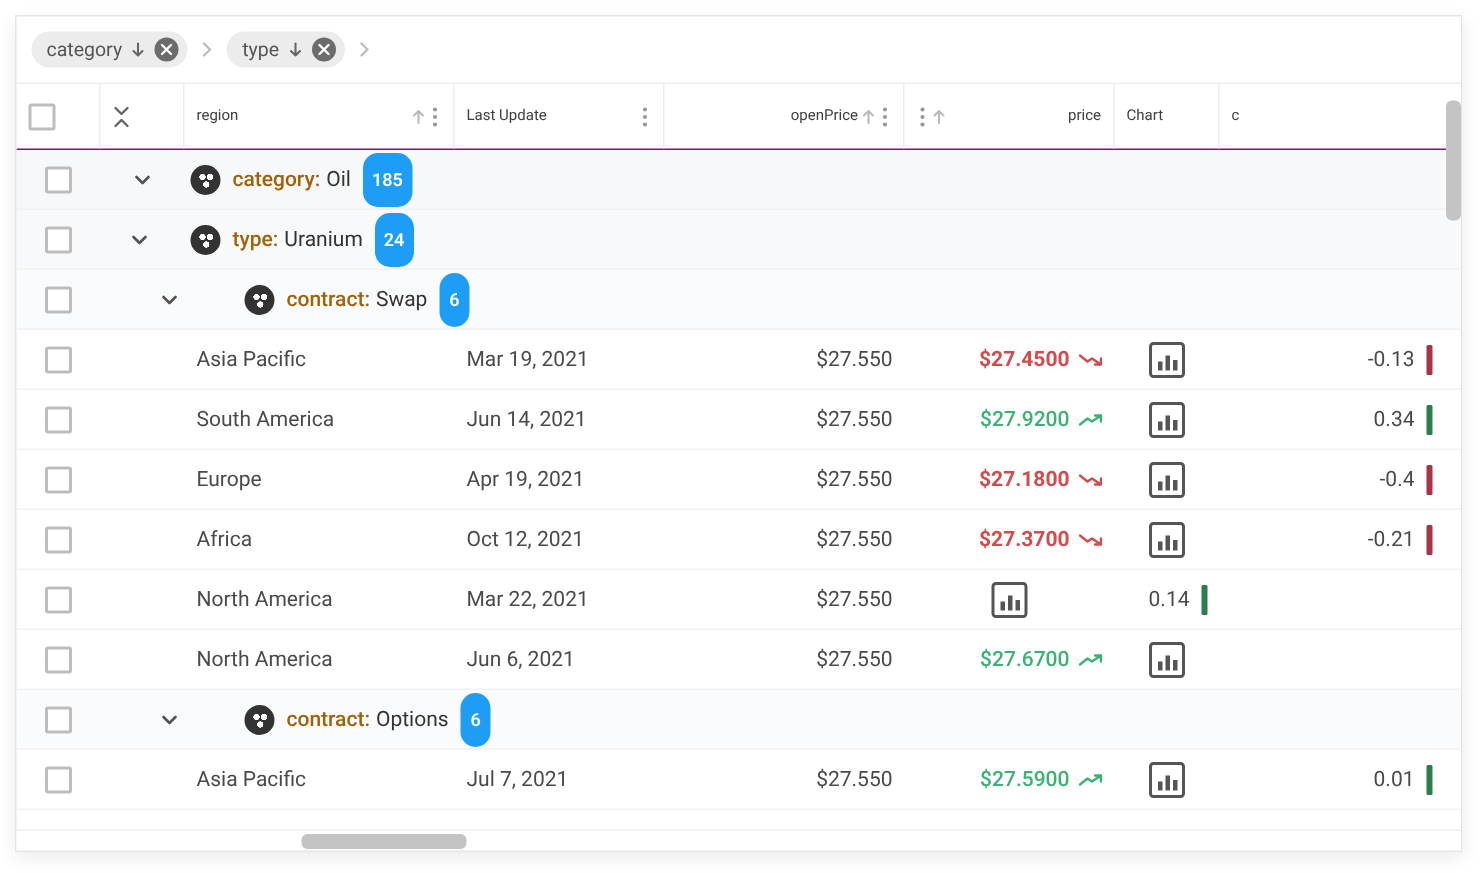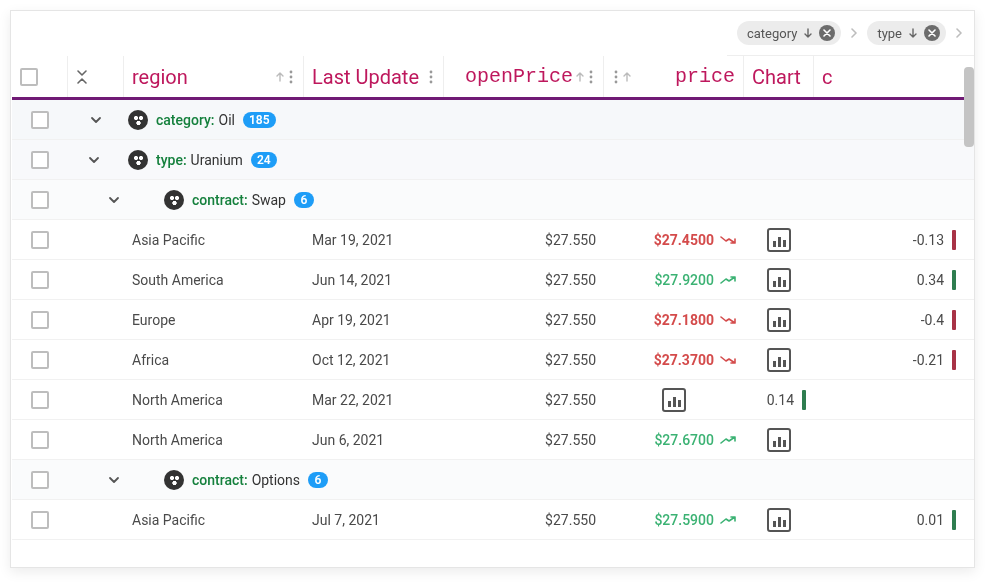--- a/index.html
+++ b/index.html
@@ -1,52 +1,52 @@
 <!DOCTYPE html>
 <html><head>
 <meta charset="utf-8">
 <style>
   * { box-sizing: border-box; margin: 0; padding: 0; }
   html, body { width: 989px; height: 582px; font-family: -apple-system, BlinkMacSystemFont, "Segoe UI", Roboto, sans-serif; font-size: 14px; color: #4a4a4a; background: #fff; }
-  .app { width: 965px; height: 558px; margin: 10px; border: 1px solid #e5e5e5; box-shadow: 0 4px 12px rgba(0,0,0,0.08); display: flex; flex-direction: column; overflow: hidden; position: relative; align-items: flex-end; }
+  .app { width: 965px; height: 558px; margin: 10px; border: 1px solid #e5e5e5; box-shadow: 0 4px 12px rgba(0,0,0,0.08); display: flex; flex-direction: column; overflow: hidden; position: relative; }
   
   .chips-row { display: flex; align-items: center; gap: 8px; padding: 10px 10px; border-bottom: 1px solid #eee; }
   .chip { display: inline-flex; align-items: center; gap: 6px; background: #ececec; border-radius: 14px; padding: 4px 6px 4px 10px; color: #555; font-size: 13px; cursor: pointer; }
   .chip .arrow-down { display: inline-block; }
   .chip .x { width: 16px; height: 16px; border-radius: 50%; background: #6c6c6c; color: #fff; display: inline-flex; align-items: center; justify-content: center; font-size: 10px; line-height: 1; }
   .crumb-sep { color: #bdbdbd; display: inline-flex; }
   
-  .header-row { display: grid; grid-template-columns: 56px 56px 180px 140px 160px 140px 70px 150px 10px; align-items: center; height: 44px; border-bottom: 3px solid #701a75; color: #be185d; font-size: 20px; }
+  .header-row { display: grid; grid-template-columns: 56px 56px 180px 140px 160px 140px 70px 150px 10px; align-items: center; height: 44px; border-bottom: 1px solid #701a75; color: #404040; font-size: 10px; }
   .header-cell { display: flex; align-items: center; height: 100%; padding: 0 8px; border-right: 1px solid #eee; position: relative; }
   .header-cell:last-child { border-right: none; }
   .header-cell.left { justify-content: flex-start; }
-  .header-cell.right { justify-content: flex-end; font-family: Liberation Mono, monospace; }
+  .header-cell.right { justify-content: flex-end; }
   .header-cell .label { flex: 1; }
   .header-cell .sort { color: #bbb; margin: 0 2px; }
   .dots { color: #999; cursor: pointer; padding: 0 2px; }
   .collapse-all { display: flex; flex-direction: column; align-items: center; justify-content: center; gap: 0; cursor: pointer; color: #666; line-height: 8px; }
   
   .body { flex: 1; overflow: hidden; position: relative; }
   .row { display: grid; grid-template-columns: 56px 56px 180px 140px 160px 140px 70px 150px 10px; align-items: center; height: 40px; border-bottom: 1px solid #f1f1f1; }
   .cell { padding: 0 8px; height: 100%; display: flex; align-items: center; }
   .cell.right { justify-content: flex-end; }
   .cell.center { justify-content: center; }
   .checkbox { width: 18px; height: 18px; border: 2px solid #bdbdbd; border-radius: 2px; cursor: pointer; background: #fff; }
   
   .group-row { display: flex; align-items: center; height: 40px; border-bottom: 1px solid #f1f1f1; background: #fafafa; }
   .group-row.lvl0 { background: #f6f8fa; }
   .group-row.lvl1 { background: #f8f9fb; }
   .group-row.lvl2 { background: #fafbfc; }
   .group-row .cbwrap { width: 56px; display: flex; justify-content: center; }
   .group-row .chevwrap { display: flex; justify-content: center; align-items: center; cursor: pointer; color: #555; }
   .group-icon { width: 20px; height: 20px; border-radius: 50%; background: #333; display: inline-flex; align-items: center; justify-content: center; position: relative; margin-right: 8px; }
   .group-icon::before { content: ""; width: 14px; height: 14px; border-radius: 50%; background: radial-gradient(circle at 5px 5px, #fff 2px, transparent 2.2px), radial-gradient(circle at 10px 5px, #fff 2px, transparent 2.2px), radial-gradient(circle at 7.5px 10px, #fff 2px, transparent 2.2px); }
-  .group-key { color: #15803d; font-weight: 500; }
+  .group-key { color: #a16207; font-weight: 500; }
   .group-val { color: #333; margin-left: 4px; }
-  .badge { display: inline-flex; align-items: center; justify-content: center; min-width: 20px; height: 16px; padding: 0 6px; border-radius: 10px; background: #1e9df7; color: #fff; font-size: 12px; font-weight: 600; margin-left: 8px; }
+  .badge { display: inline-flex; align-items: center; justify-content: center; min-width: 20px; height: 36px; padding: 0 6px; border-radius: 10px; background: #1e9df7; color: #fff; font-size: 12px; font-weight: 600; margin-left: 8px; }
   
   .neg { color: #d44b4b; font-weight: 700; }
   .pos { color: #3bb273; font-weight: 500; }
   .trend { margin-left: 6px; font-size: 12px; }
   .chart-btn { width: 24px; height: 24px; border: 2px solid #555; border-radius: 3px; display: inline-flex; align-items: flex-end; justify-content: center; gap: 2px; padding: 3px; cursor: pointer; }
   .chart-btn span { width: 3px; background: #555; }
   .chart-btn span:nth-child(1){ height: 6px; }
   .chart-btn span:nth-child(2){ height: 10px; }
   .chart-btn span:nth-child(3){ height: 7px; }
   .change-cell { display: flex; align-items: center; justify-content: flex-end; gap: 8px; width: 100%; }

